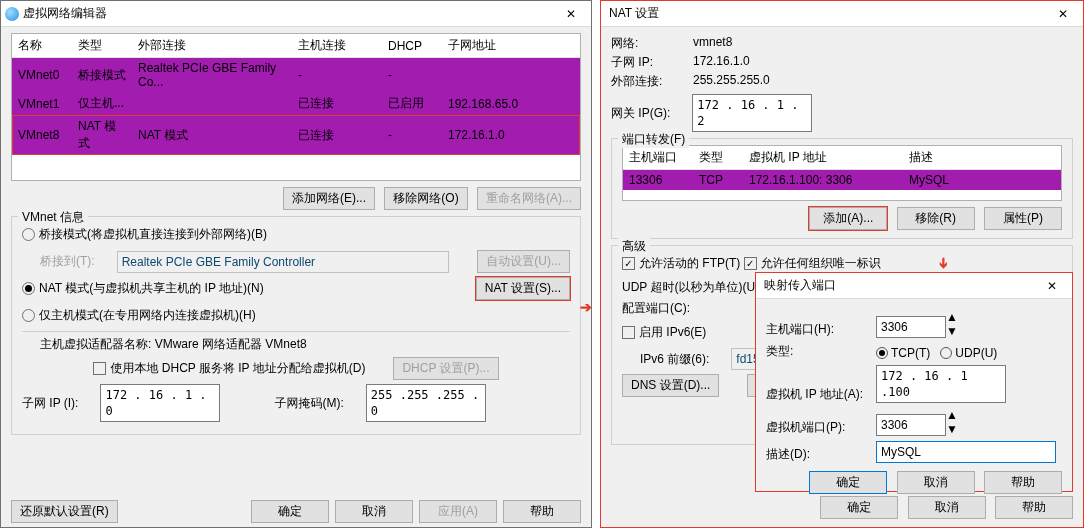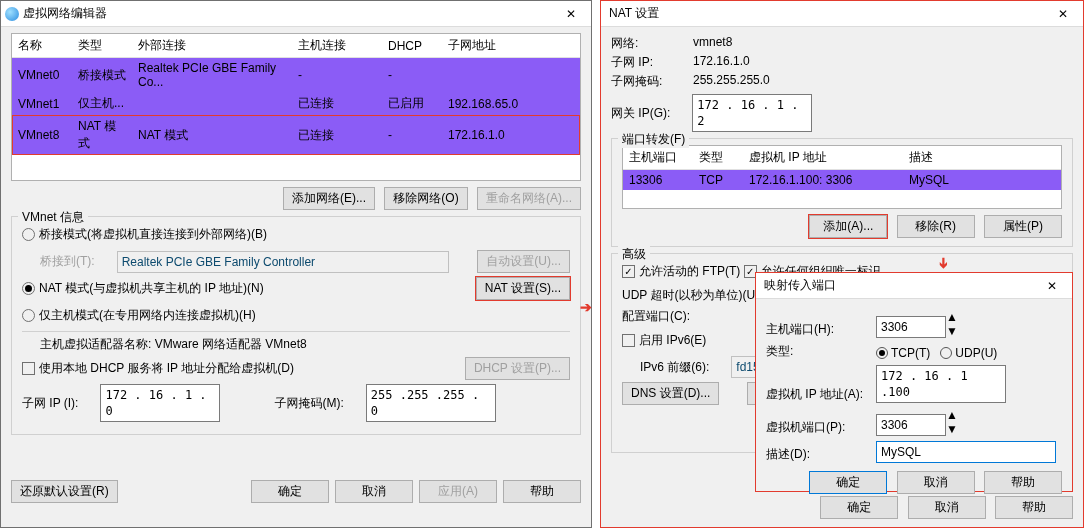--- a/index.html
+++ b/index.html
@@ -3,42 +3,42 @@
 <meta charset="utf-8">
 <style>
   * { box-sizing: border-box; font-family: "Microsoft YaHei", "Segoe UI", sans-serif; font-size: 12px; }
   body { margin: 0; background: #fff; width: 1085px; height: 529px; position: relative; }
   .window { position: absolute; border: 1px solid #707070; background: #f0f0f0; }
   .titlebar { height: 26px; display: flex; align-items: center; padding: 0 4px; background: #fff; border-bottom: 1px solid #dcdcdc; }
   .title-text { flex: 1; padding-left: 4px; }
   .title-btn { width: 32px; height: 22px; display:flex; align-items:center; justify-content:center; }
   .icon-globe { width:14px; height:14px; border-radius:50%; background: radial-gradient(circle at 5px 5px,#9fe0ff,#2b8de0); display:inline-block; }
   .content { padding: 6px 10px; }
-  table.grid { width:100%; border-collapse: collapse; background:#8b5cf6; }
+  table.grid { width:100%; border-collapse: collapse; background:#a21caf; }
   table.grid th, table.grid td { text-align:left; padding:3px 6px; font-weight:normal; }
   table.grid th { border-bottom:1px solid #e0e0e0; background:#fff; }
   .table-wrap { border:1px solid #b0b0b0; background:#fff; height:148px; overflow:hidden; }
   .btn { display:inline-block; min-width:78px; height:23px; line-height:21px; border:1px solid #adadad; background:#e1e1e1; text-align:center; padding:0 8px; margin-left:6px; cursor:default; }
   .btn.disabled { color:#a0a0a0; }
   .row-highlight { outline:1px solid #e23b2e; outline-offset:-1px; }
   .fieldset { border:1px solid #d0d0d0; margin:6px 0; padding:6px 10px 8px; position:relative; }
   .fieldset > .legend { position:absolute; top:-8px; left:6px; background:#f0f0f0; padding:0 4px; }
   .radio, .check { display:inline-flex; align-items:center; gap:4px; margin:3px 0; }
   .radio .dot, .check .box { width:13px; height:13px; border:1px solid #707070; display:inline-flex; align-items:center; justify-content:center; }
   .radio .dot { border-radius:50%; }
   .radio.sel .dot::after { content:""; width:7px; height:7px; background:#000; border-radius:50%; }
   .check.sel .box::after { content:"✓"; font-size:10px; line-height:10px; }
   .input { border:1px solid #7a7a7a; background:#fff; padding:2px 4px; display:inline-block; min-height:20px; line-height:16px; }
   .input.disabled { background:#f0f0f0; color:#0c4a6e; border-color:#c0c0c0; }
   .label { display:inline-block; }
   .row { display:flex; align-items:center; gap:22px; margin:4px 0; }
   .sep { height:1px; background:#d0d0d0; margin:4px 0; }
   .kv { display:flex; gap:12px; margin:2px 0; }
   .kv .k { min-width:70px; }
-  .port-table-wrap { border:1px solid #b0b0b0; background:#fff; height:64px; overflow:hidden; }
+  .port-table-wrap { border:1px solid #b0b0b0; background:#fff; height:56px; overflow:hidden; }
   .spin-wrap { display:inline-flex; flex-direction:column; }
   .arrow-red { color:#e23b2e; font-size:14px; font-weight:bold; }
   .dlg-row { display:flex; align-items:flex-end; margin:5px 0; }
   .dlg-row .lbl { width:110px; }
   .radio-inline { display:inline-flex; align-items:center; gap:3px; margin-right:10px; }
   .radio-inline .c { width:12px;height:12px;border:1px solid #555;border-radius:50%;display:inline-flex;align-items:center;justify-content:center;}
   .radio-inline.sel .c::after{content:"";width:6px;height:6px;background:#000;border-radius:50%;}
   .hl-red { outline:1px solid #e23b2e; outline-offset:0; }
   .hl-blue { border-color:#0078d7 !important; }
 </style>
@@ -119,38 +119,38 @@
 
       <div class="radio">
           <span class="dot"></span>
           <span>仅主机模式(在专用网络内连接虚拟机)(H)</span>
         </div>
 
       <div class="sep"></div>
 
       <div style="margin-left:18px;">主机虚拟适配器名称: VMware 网络适配器 VMnet8</div>
 
-      <div class="row" style="justify-content:space-between;">
+      <div class="row" style="justify-content:center;">
         <div class="check">
             <span class="box"></span>
             <span>使用本地 DHCP 服务将 IP 地址分配给虚拟机(D)</span>
           </div>
         <span class="btn disabled">DHCP 设置(P)...</span>
       </div>
 
       <div class="row">
         <span class="label">子网 IP (I):</span>
         <span class="input" style="width:120px;font-family:monospace">172 . 16 .  1 .  0</span>
         <span style="width:10px"></span>
         <span class="label">子网掩码(M):</span>
-        <span class="input" style="width:130px;font-family:monospace">255 .255 .255 .  0</span>
-      </div>
-    </div>
-
-    <div style="position:absolute; bottom:24px; left:10px; right:10px; display:flex; align-items:center;">
+        <span class="input" style="width:120px;font-family:monospace">255 .255 .255 .  0</span>
+      </div>
+    </div>
+
+    <div style="position:absolute; bottom:4px; left:10px; right:10px; display:flex; align-items:center;">
       <span class="btn" style="margin-left:0">还原默认设置(R)</span>
       <span style="flex:1"></span>
       <span class="btn">确定</span>
       <span class="btn">取消</span>
       <span class="btn disabled">应用(A)</span>
       <span class="btn">帮助</span>
     </div>
   </div>
 </div>
 
@@ -164,21 +164,21 @@
   <div class="content">
     <div class="kv">
         <span class="k">网络:</span>
         <span>vmnet8</span>
       </div>
     <div class="kv">
         <span class="k">子网 IP:</span>
         <span>172.16.1.0</span>
       </div>
     <div class="kv">
-        <span class="k">子网掩码:</span>
+        <span class="k">外部连接:</span>
         <span>255.255.255.0</span>
       </div>
     <div class="row">
       <span class="label">网关 IP(G):</span>
       <span class="input" style="width:120px;font-family:monospace">172 . 16 .  1 .  2</span>
     </div>
 
     <div class="fieldset">
       <span class="legend">端口转发(F)</span>
       <div class="port-table-wrap">

